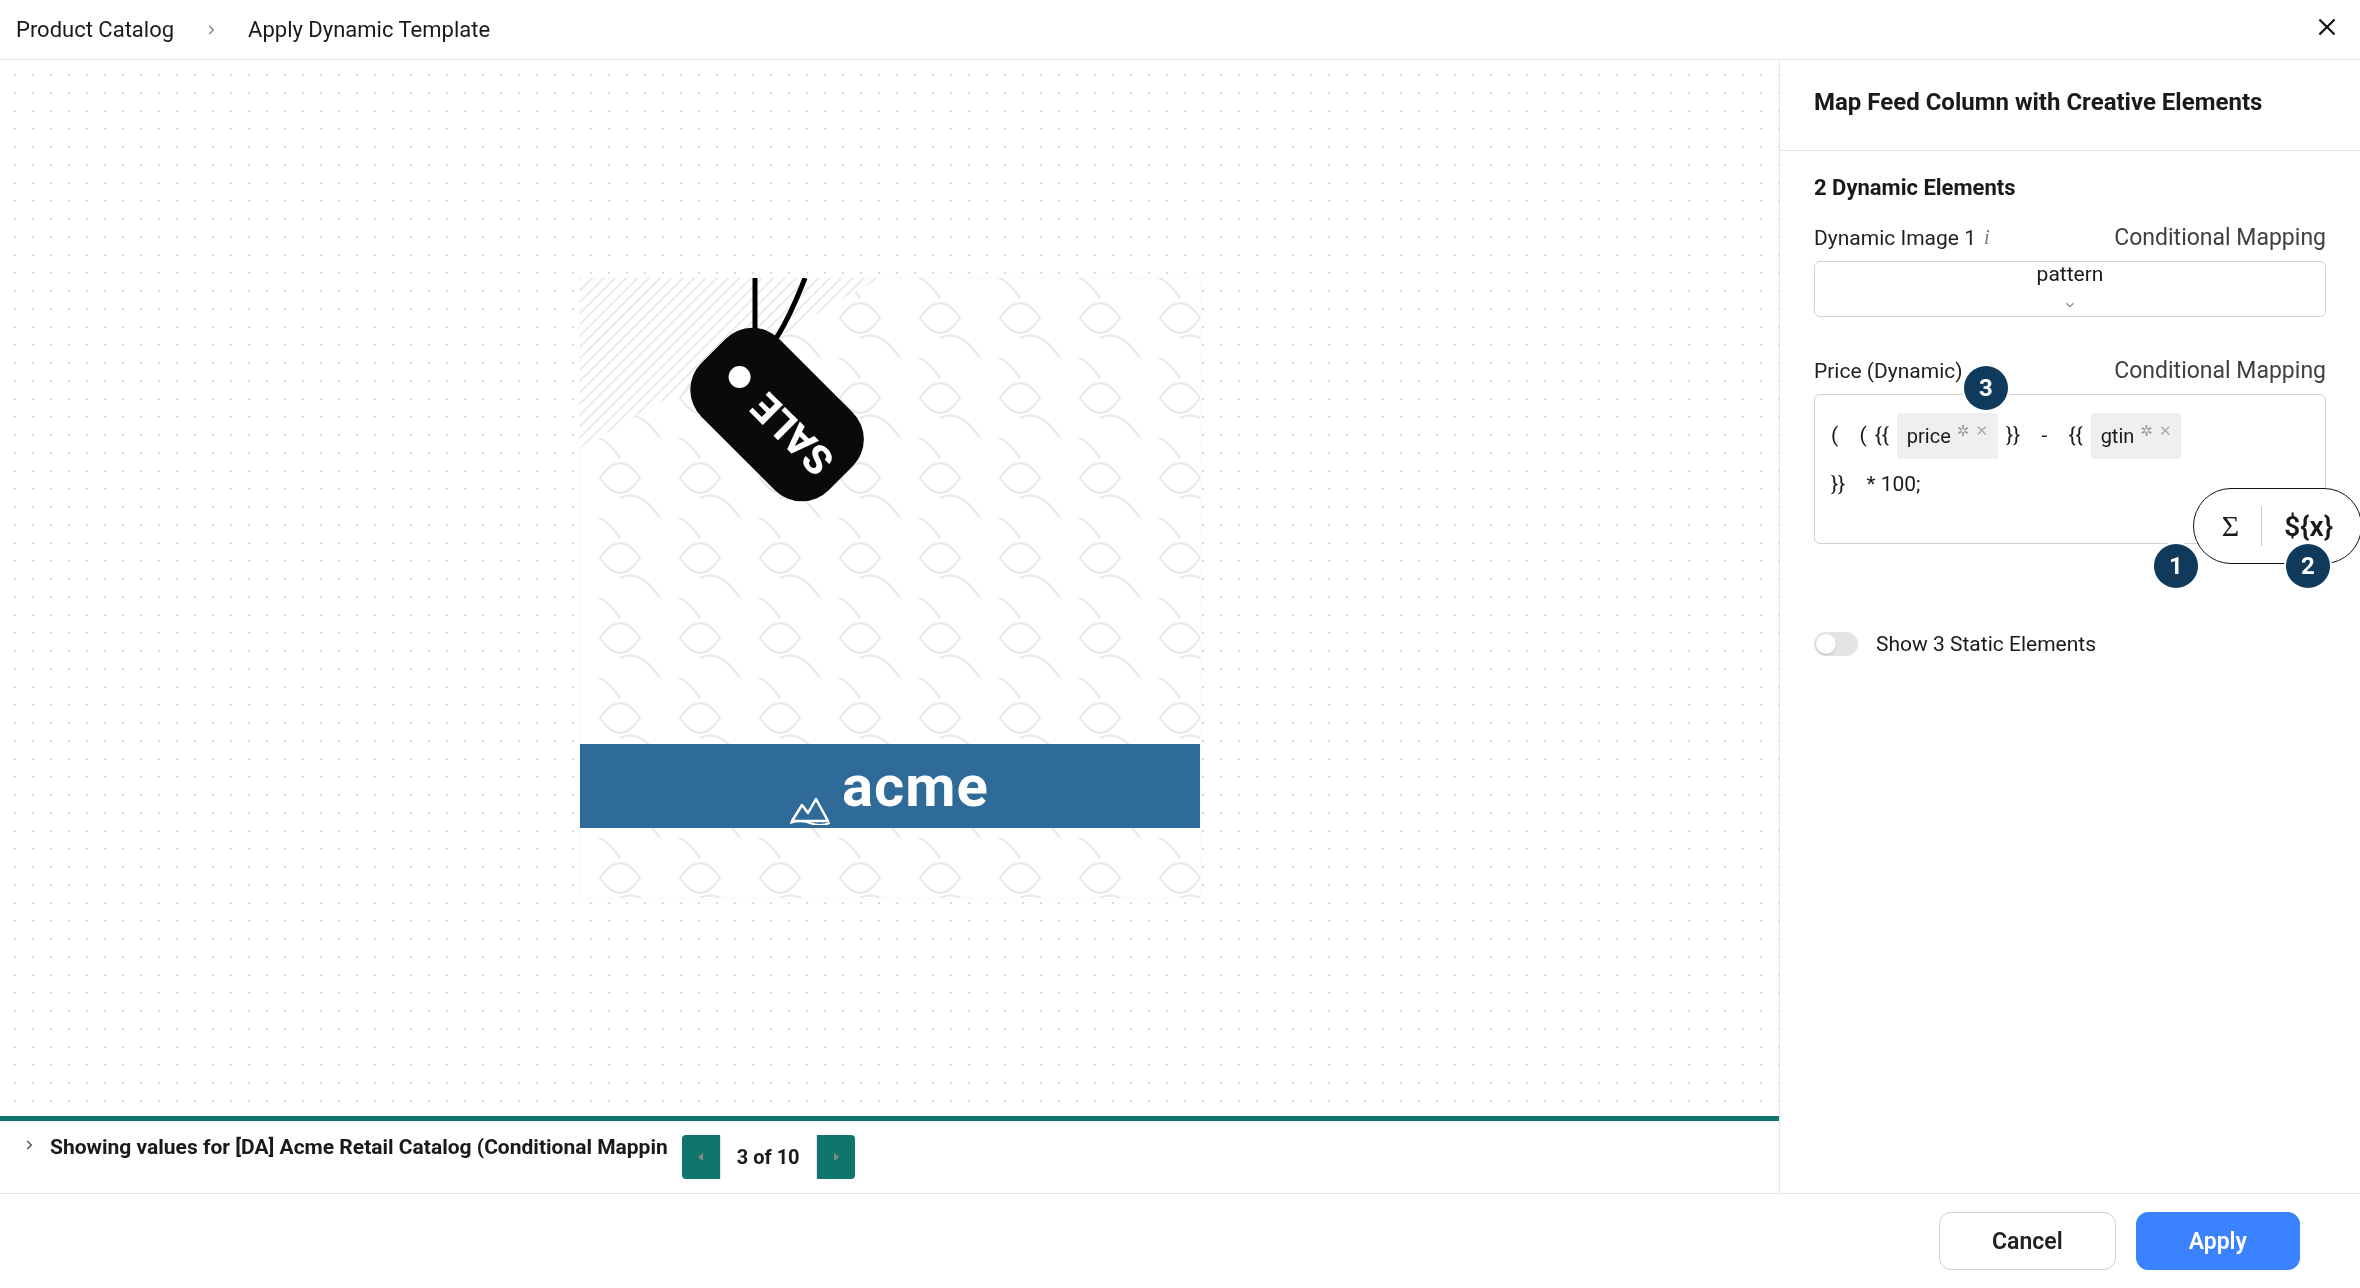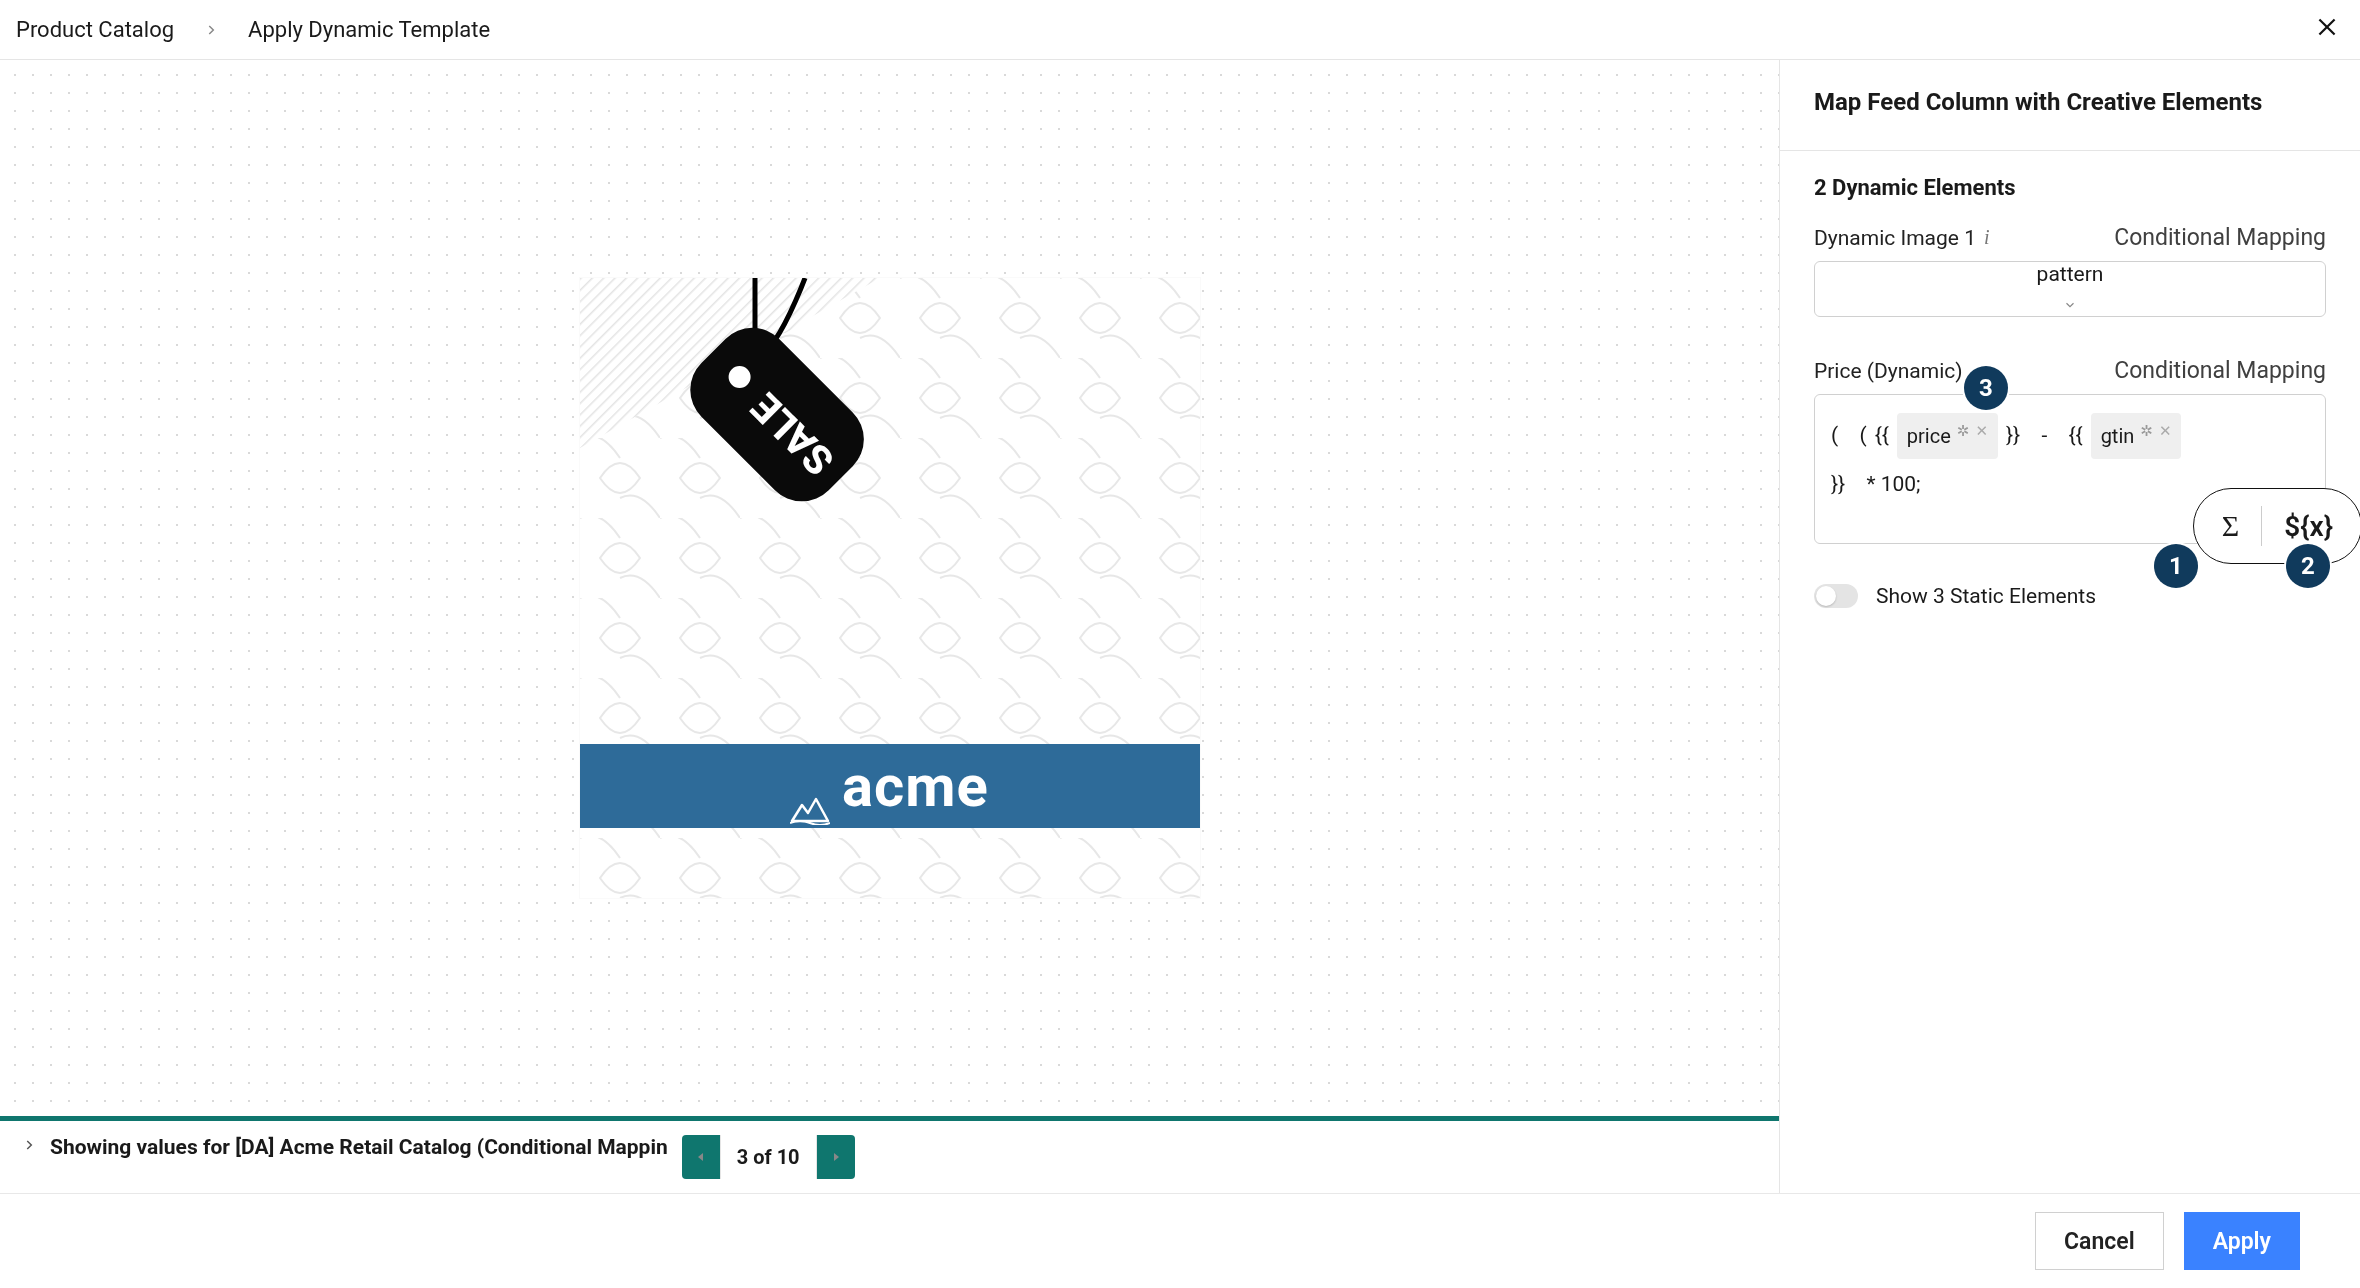--- a/index.html
+++ b/index.html
@@ -124,37 +124,37 @@
   .float-toolbox .varx { font-weight:600; }
 
   
   .annot-bubble {
     position:absolute; width:44px; height:44px; border-radius:50%;
     background:#103a5c; color:#fff; font-weight:700; font-size:24px;
     display:flex; align-items:center; justify-content:center;
     box-shadow: 0 0 0 2px #fff;
   }
 
-  .static-toggle { display:flex; align-items:center; gap:18px; margin-top:40px; }
+  .static-toggle { display:flex; align-items:center; gap:18px; margin-top:88px; }
   .switch {
     width:44px; height:24px; border-radius:12px; background:#e4e4e4; position:relative; cursor:pointer;
   }
   .switch::after { content:""; position:absolute; width:20px; height:20px; border-radius:50%; background:#fff; top:2px; left:2px; box-shadow: 0 1px 2px rgba(0,0,0,0.2); }
 
   .panel-hr { border:0; border-top:1px solid #e5e5e5; margin: 20px -34px 0 -34px; }
 
   
   .footer {
     border-top: 1px solid #e8e8e8;
     display:flex; justify-content:flex-end; gap:20px;
     padding: 18px 60px 18px 20px;
     background:#fff;
   }
   .btn {
-    height:58px; padding:0 28px; border-radius:0; font-size:23px; font-weight:600;
+    height:58px; padding:0 52px; border-radius:12px; font-size:23px; font-weight:600;
     display:flex; align-items:center; justify-content:center; cursor:pointer;
     border:1px solid #d0d0d0; background:#fff; color:#222;
   }
   .btn.primary { background:#3a82ff; border-color:#3a82ff; color:#fff; }
 </style>
 </head>
 <body>
 
 <div class="header">
   <div class="breadcrumbs">

